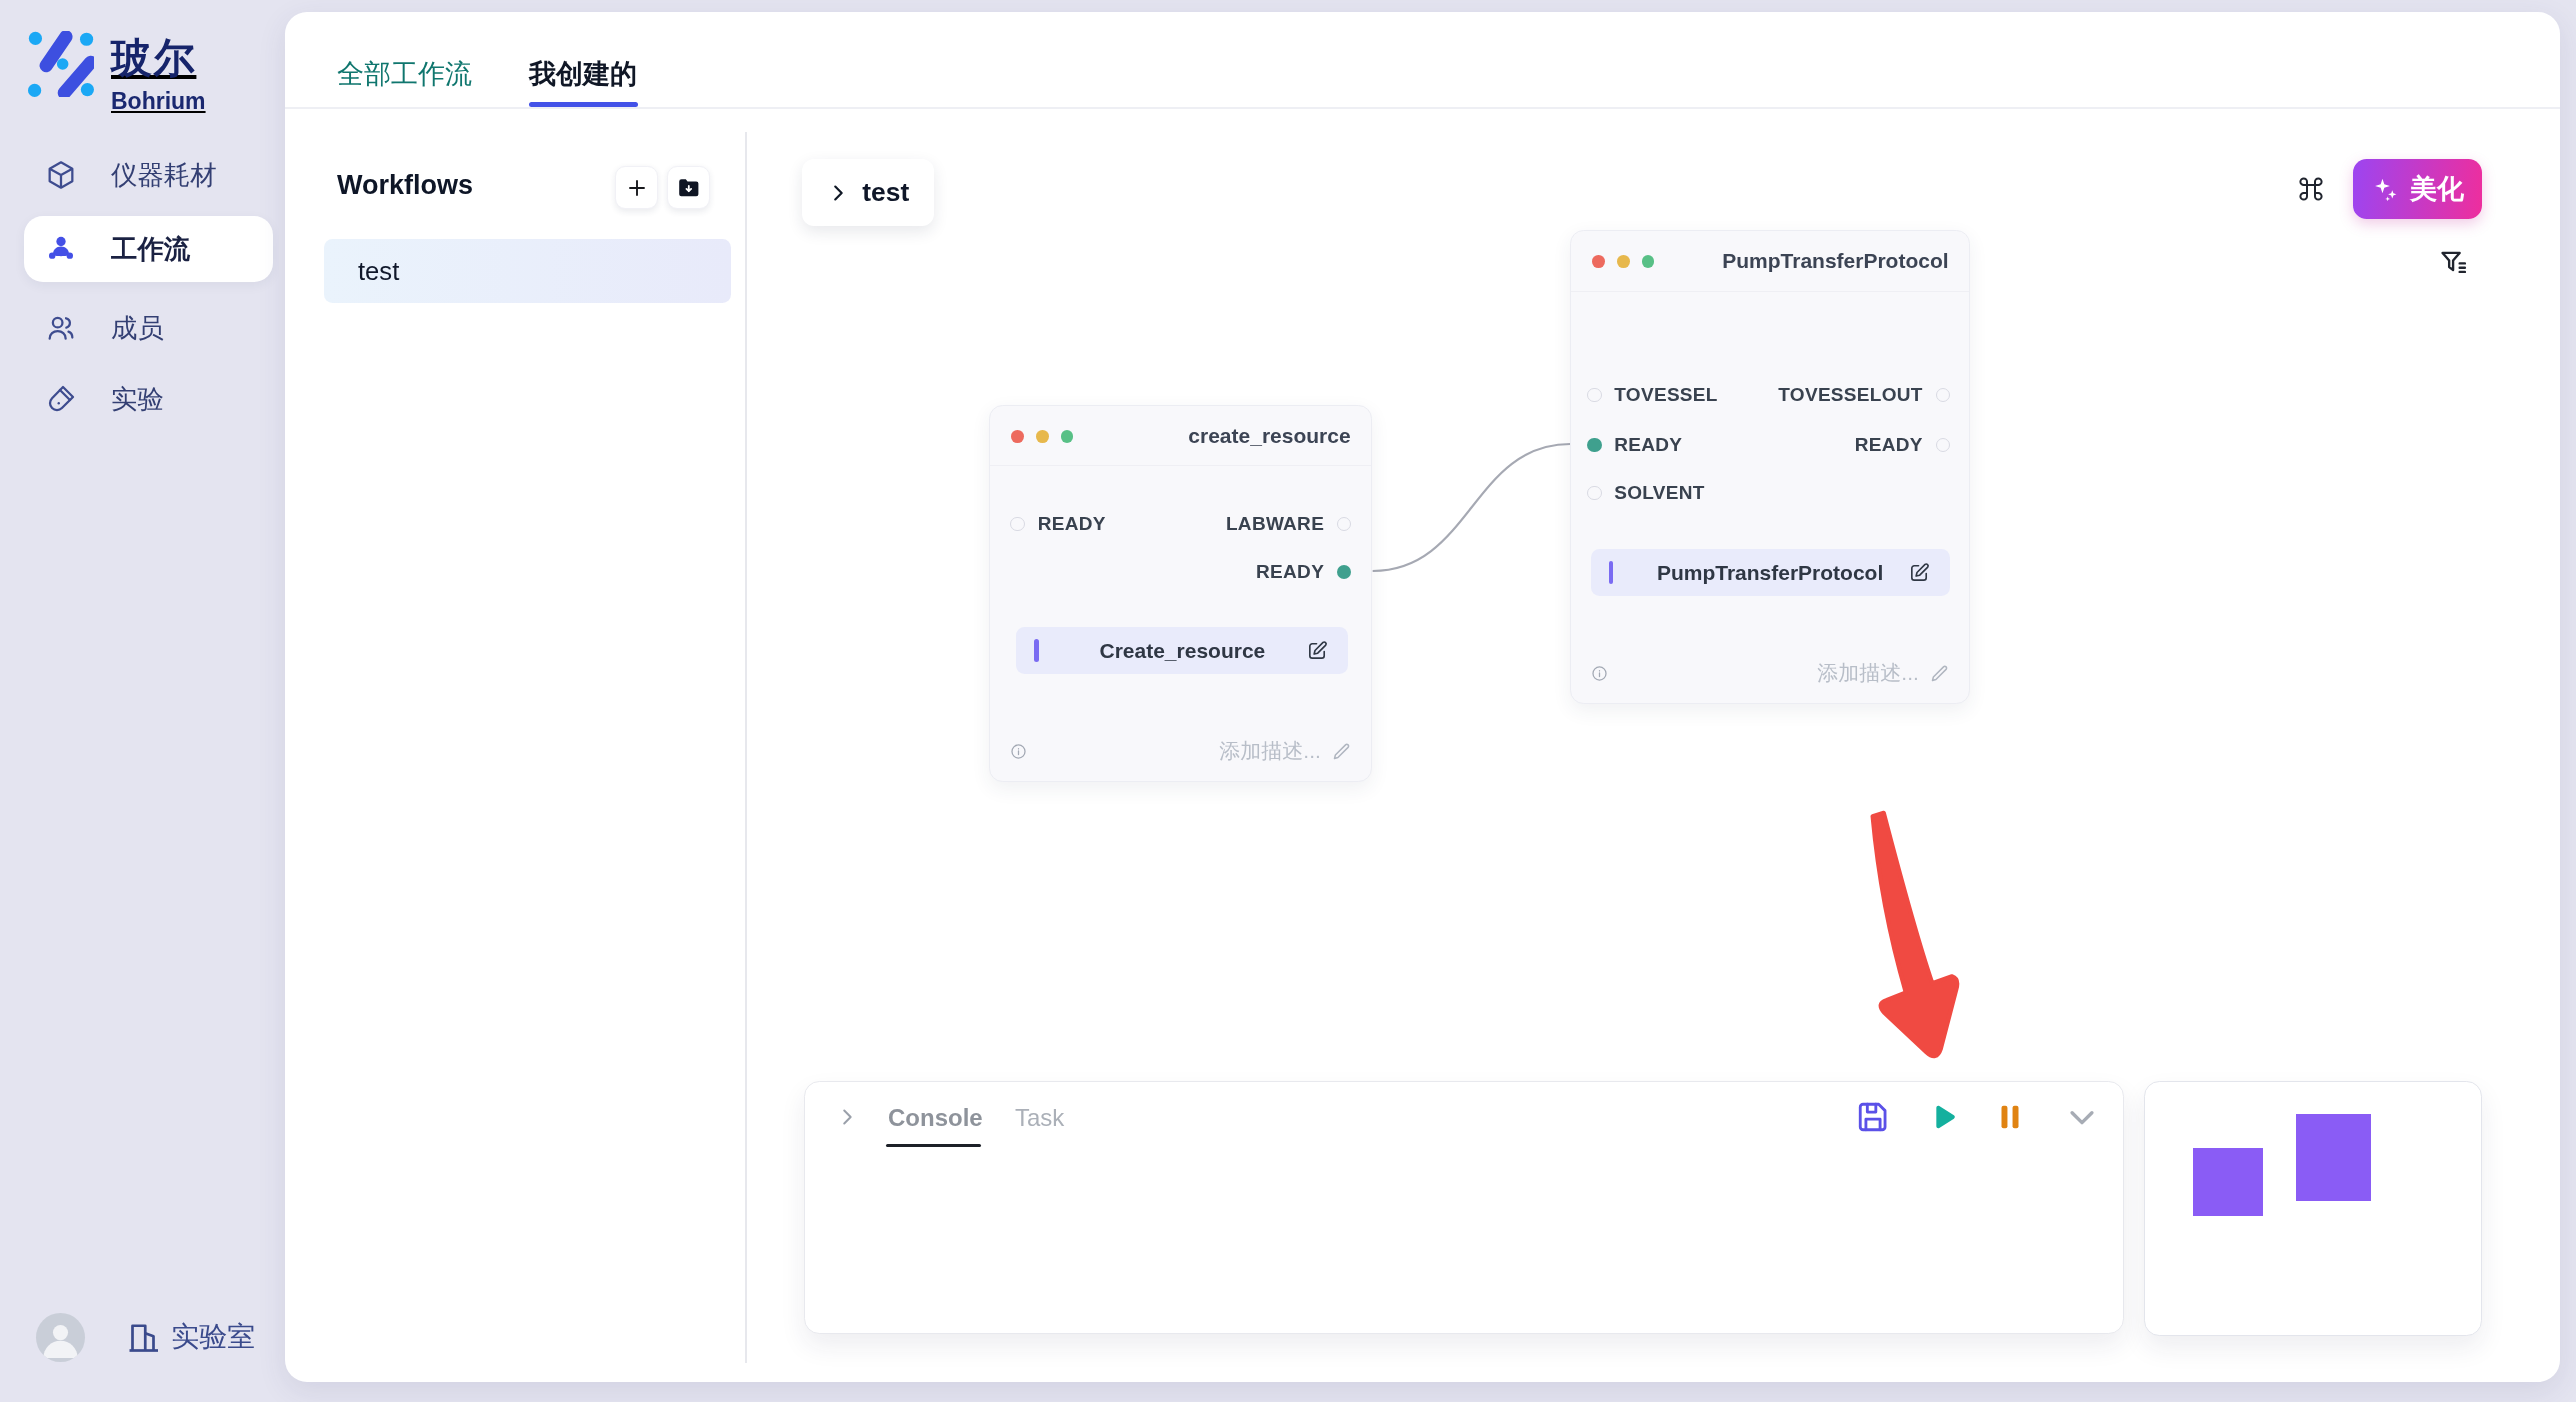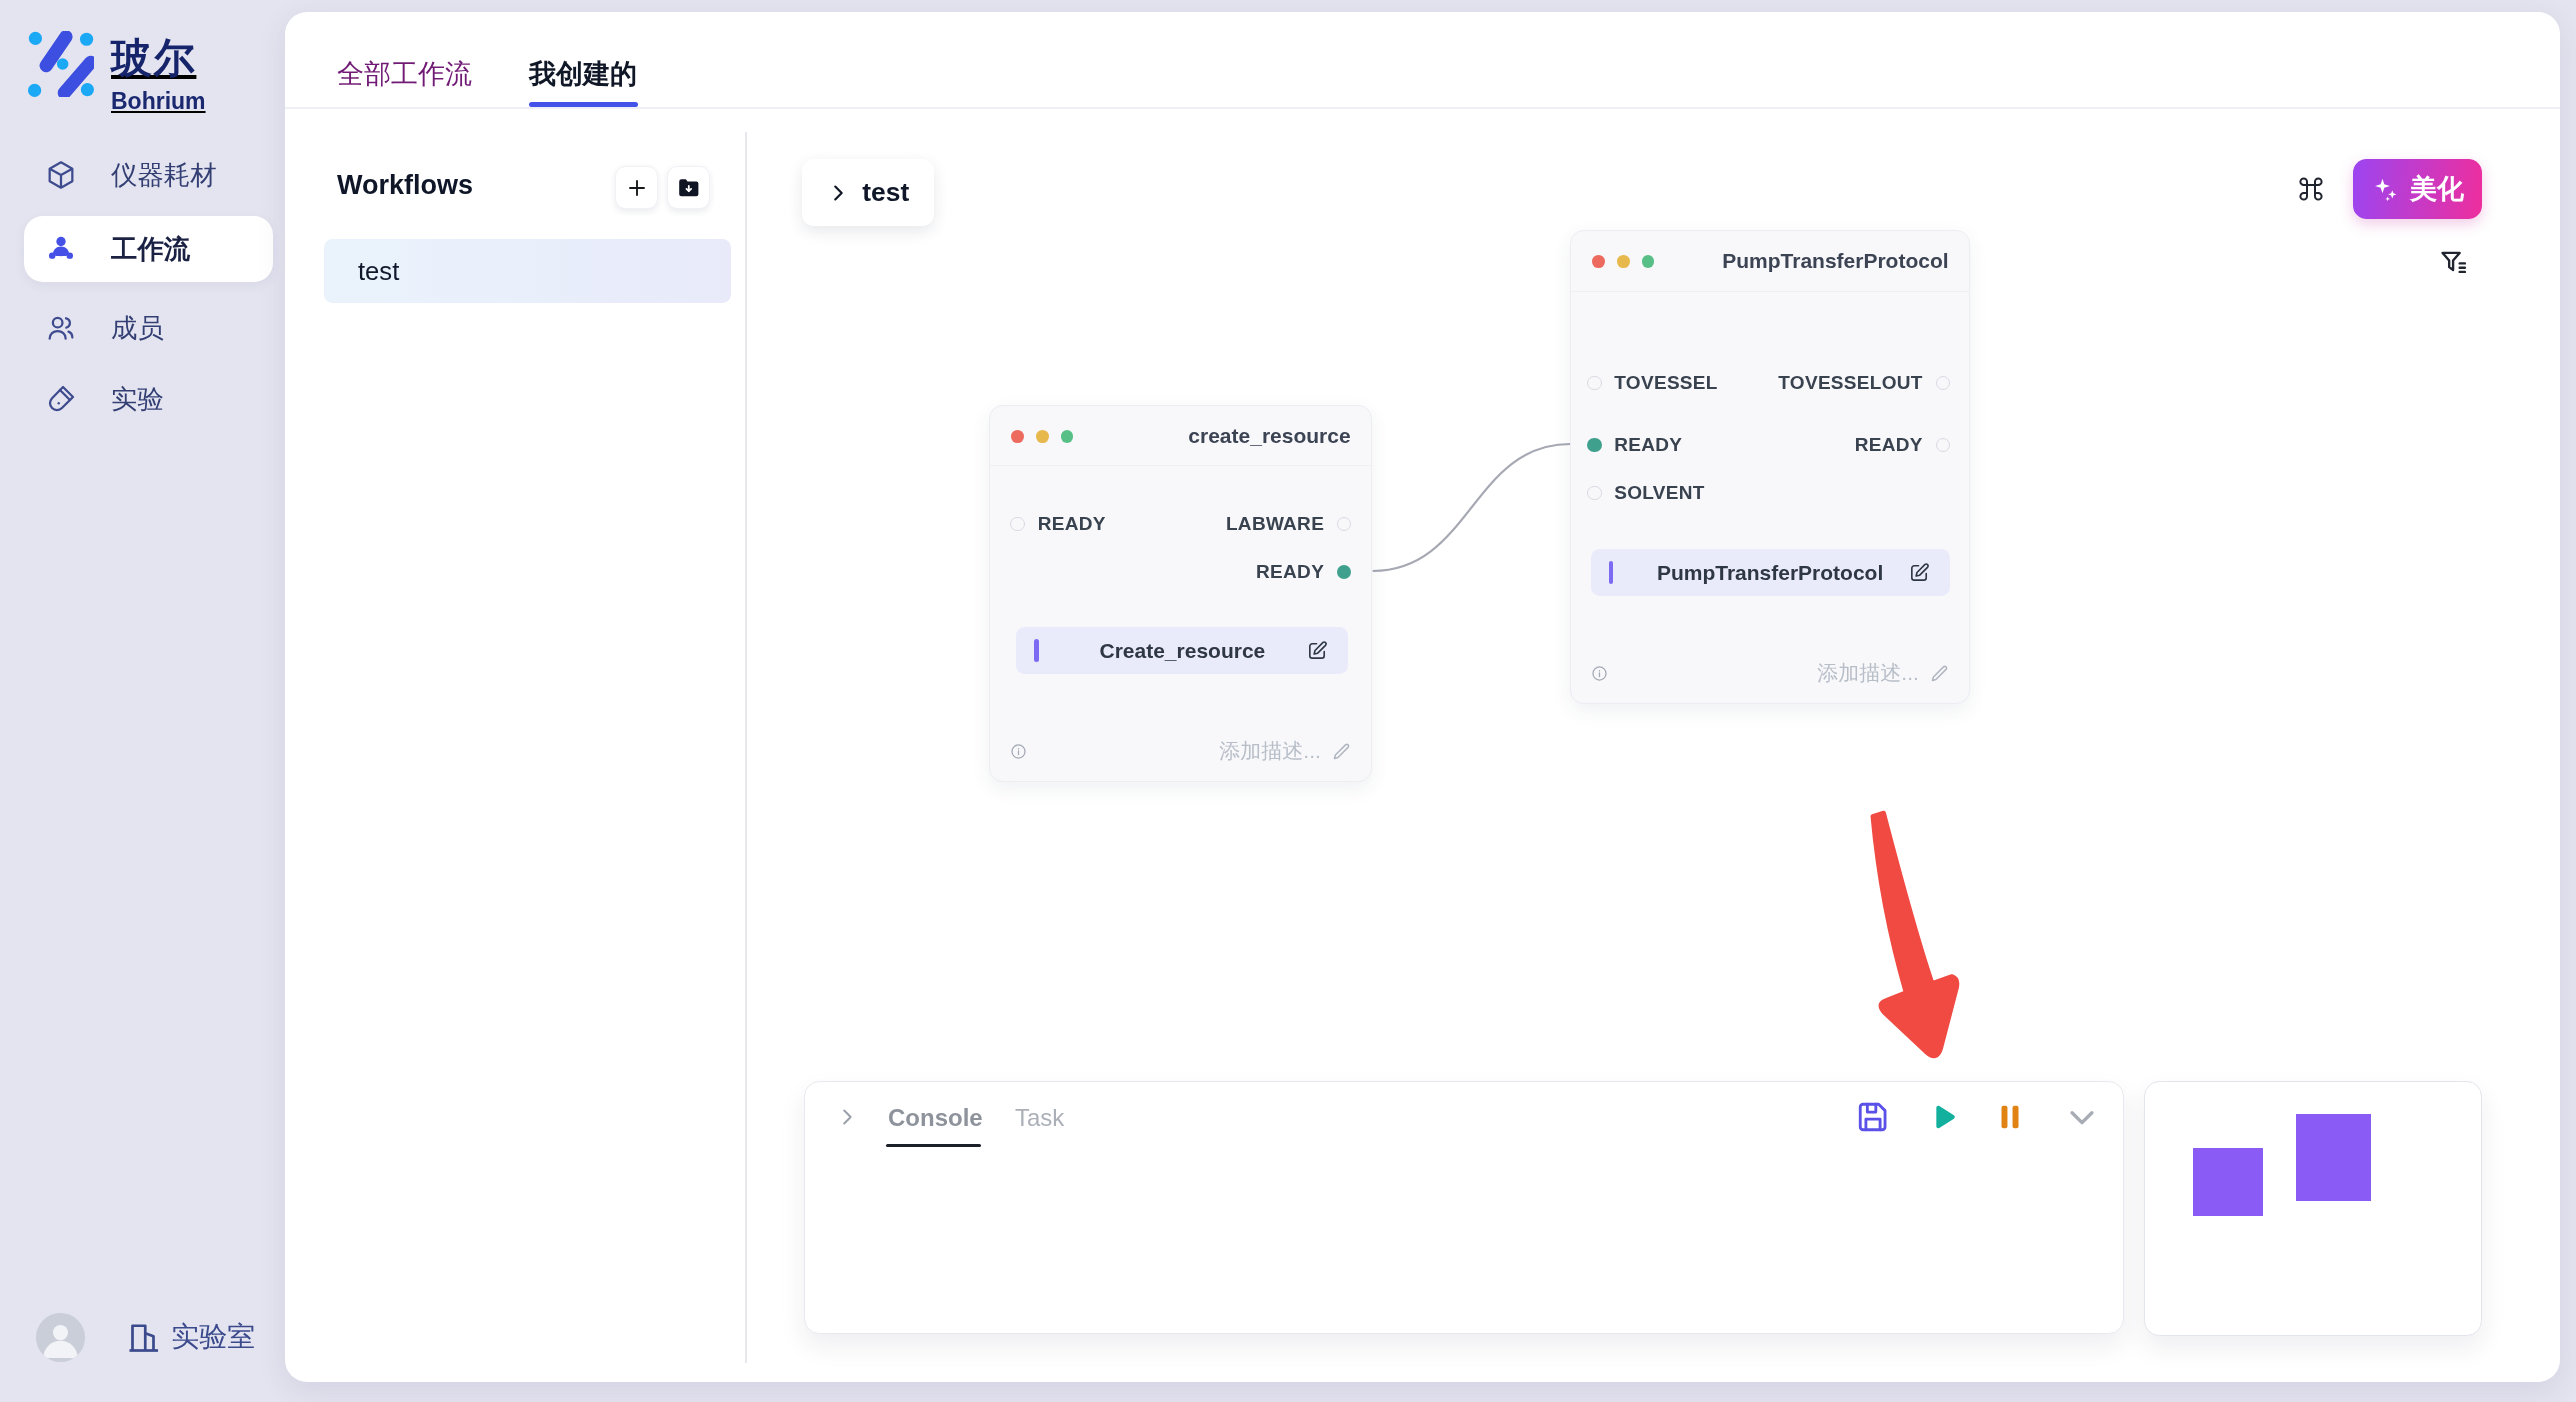--- a/index.html
+++ b/index.html
@@ -23,21 +23,21 @@
   .side-footer { position:absolute; left:0; top:1303px; width:285px; height:68px; display:flex; align-items:center; }
   .avatar { position:absolute; left:36px; width:49px; height:49px; border-radius:50%; background:#C9CED8; overflow:hidden; }
   .lab-switch { position:absolute; left:125px; display:flex; align-items:center; gap:10.2px; cursor:pointer; }
   .lab-ic { width:36px; height:36px; color:#3A4A8C; }
   .lab-label { font-size:28px; color:#3A4A8C; }
 
   
   .main-panel { position:absolute; left:285px; top:12px; width:2275px; height:1370px; background:#fff; border-radius:22px; box-shadow:0 8.5px 29px rgba(55,60,110,0.10); overflow:hidden; }
 
   
-  .tab { position:absolute; top:44px; font-size:27px; color:#701a75; cursor:pointer; }
+  .tab { position:absolute; top:44px; font-size:27px; color:#0f766e; cursor:pointer; }
   .tab-all { left:52px; font-weight:500; }
   .tab-mine { left:244px; font-weight:700; color:#101726; }
   .tab-underline { position:absolute; left:244px; top:90px; width:109px; height:5.1px; border-radius:2.6px; background:#4352E8; }
   .tabs-divider { position:absolute; left:0; top:95px; width:100%; height:1.7px; background:#EEEFF4; }
 
   
   .list-divider { position:absolute; left:460px; top:120px; width:1.7px; height:1231px; background:#E7E8ED; }
   .wf-title { position:absolute; left:52px; top:158px; font-size:27px; font-weight:700; color:#0E1627; }
   .icon-btn { position:absolute; top:154px; width:43px; height:43px; background:#fff; border:0.9px solid #F1F1F6; border-radius:10.2px; box-shadow:0 2.6px 6.8px rgba(35,40,80,0.09); display:flex; align-items:center; justify-content:center; cursor:pointer; }
   .btn-add { left:330px; }
@@ -285,21 +285,21 @@
 
   <div class="node node-pp">
     <div class="node-header" style="height:61px;">
       <div class="dots">
         <span class="dot dot-r"></span>
         <span class="dot dot-y"></span>
         <span class="dot dot-g"></span>
       </div>
       <div class="node-title">PumpTransferProtocol</div>
     </div>
-    <div class="prow" style="top:128px;">
+    <div class="prow" style="top:140px;">
       <div class="pgroup">
         <span class="phandle"></span>
         <span class="plabel">TOVESSEL</span>
       </div>
       <div class="pgroup">
         <span class="plabel">TOVESSELOUT</span>
         <span class="phandle"></span>
       </div>
     </div>
     <div class="prow" style="top:190px;">

